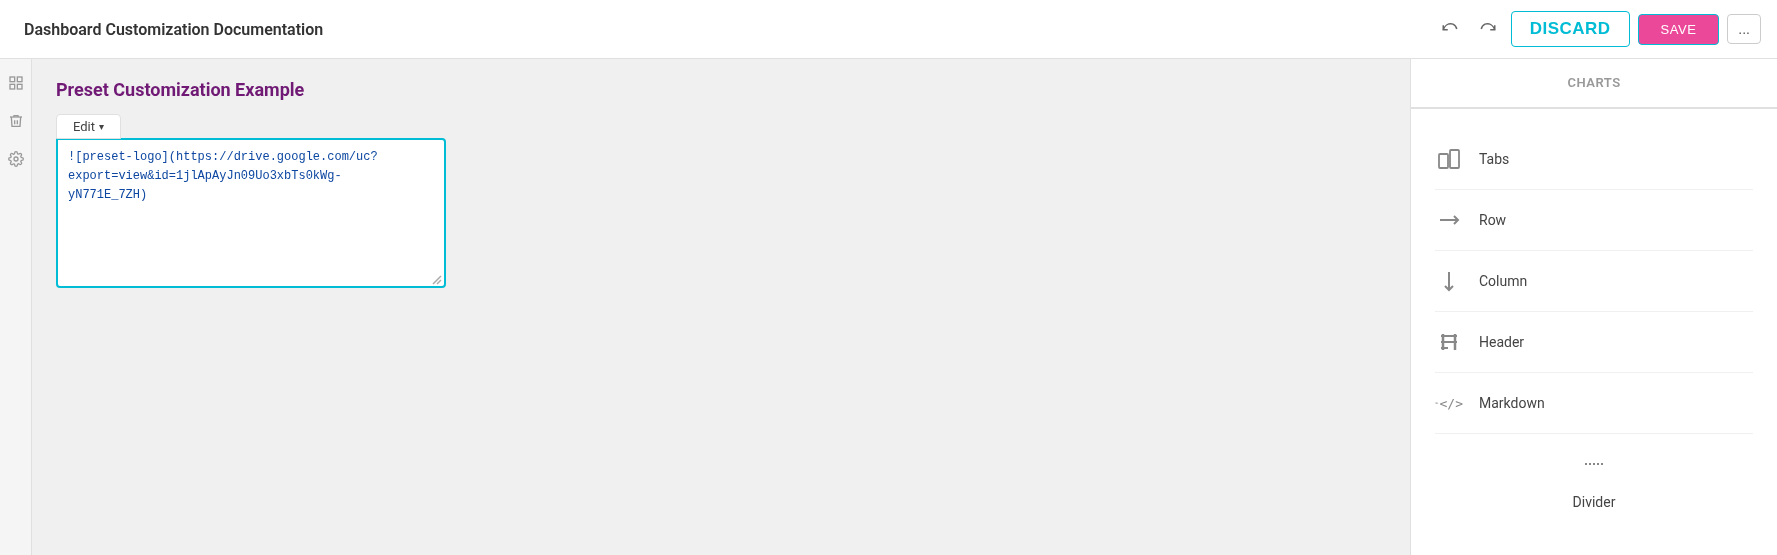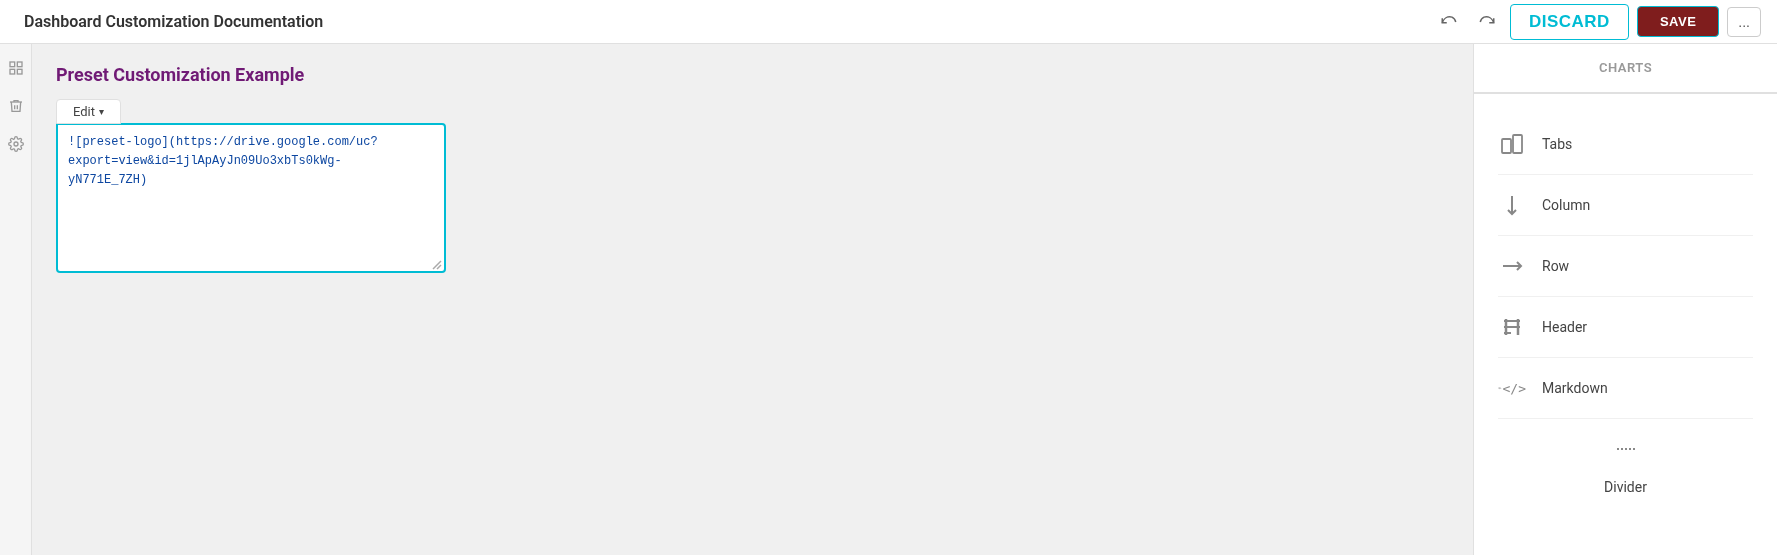--- a/index.html
+++ b/index.html
@@ -9,21 +9,21 @@
       width: 1777px;
       height: 555px;
       overflow: hidden;
       display: flex;
       flex-direction: column;
     }
 
     
     .header {
       background: #fff;
-      height: 44px;
+      height: 59px;
       display: flex;
       align-items: center;
       justify-content: space-between;
       padding: 0 16px 0 24px;
       border-bottom: 1px solid #e0e0e0;
       flex-shrink: 0;
     }
     .header-title {
       font-size: 16px;
       font-weight: 600;
@@ -53,27 +53,27 @@
       border: 1px solid #00bcd4;
       color: #00bcd4;
       padding: 7px 18px;
       border-radius: 4px;
       font-size: 17px;
       font-weight: 600;
       cursor: pointer;
       letter-spacing: 0.5px;
     }
     .btn-save {
-      background: #7f1d1d;
+      background: #ec4899;
       border: 1px solid #00bcd4;
       color: #fff;
       padding: 7px 22px;
       border-radius: 4px;
       font-size: 13px;
-      font-weight: 700;
+      font-weight: 400;
       cursor: pointer;
       letter-spacing: 0.5px;
     }
     .btn-more {
       background: #fff;
       border: 1px solid #ccc;
       color: #555;
       padding: 6px 10px;
       border-radius: 4px;
       font-size: 14px;
@@ -165,21 +165,21 @@
       position: absolute;
       bottom: 4px;
       right: 4px;
       color: #999;
       font-size: 11px;
       cursor: se-resize;
     }
 
     
     .right-panel {
-      width: 304px;
+      width: 367px;
       background: #fff;
       border-left: 1px solid #e0e0e0;
       display: flex;
       flex-direction: column;
       flex-shrink: 0;
     }
 
     .right-panel-tabs {
       display: flex;
       border-bottom: 2px solid #e0e0e0;
@@ -318,35 +318,35 @@
             <rect x="2" y="7" width="9" height="14" rx="1"></rect>
             <rect x="13" y="3" width="9" height="18" rx="1"></rect>
           </svg>
         </div>
         <span class="layout-label">Tabs</span>
       </div>
 
       <div class="layout-item">
         <div class="layout-icon">
           <svg viewBox="0 0 24 24" fill="none" stroke="#888" stroke-width="2">
+            <line x1="3" y1="12" x2="21" y2="12"></line>
+            <polyline points="17 8 21 12 17 16"></polyline>
+          </svg>
+        </div>
+        <span class="layout-label">Row</span>
+      </div>
+
+      <div class="layout-item">
+        <div class="layout-icon">
+          <svg viewBox="0 0 24 24" fill="none" stroke="#888" stroke-width="2">
             <line x1="12" y1="3" x2="12" y2="21"></line>
             <polyline points="8 17 12 21 16 17"></polyline>
           </svg>
         </div>
         <span class="layout-label">Column</span>
-      </div>
-
-      <div class="layout-item">
-        <div class="layout-icon">
-          <svg viewBox="0 0 24 24" fill="none" stroke="#888" stroke-width="2">
-            <line x1="3" y1="12" x2="21" y2="12"></line>
-            <polyline points="17 8 21 12 17 16"></polyline>
-          </svg>
-        </div>
-        <span class="layout-label">Row</span>
       </div>
 
       <div class="layout-item">
         <div class="layout-icon">
           <svg viewBox="0 0 24 24" fill="none" stroke="#888" stroke-width="2">
             <path d="M4 6h16M4 12h16M4 18h7"></path>
             <path d="M6 4v16M18 4v16" stroke-width="2.5"></path>
           </svg>
         </div>
         <span class="layout-label">Header</span>

